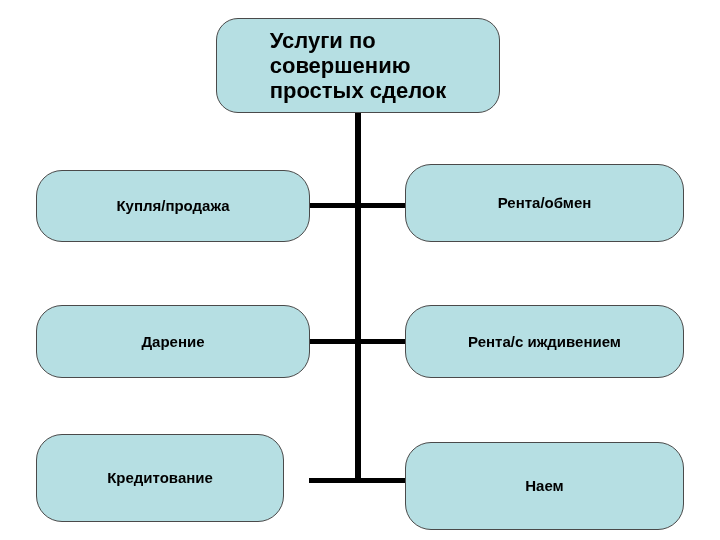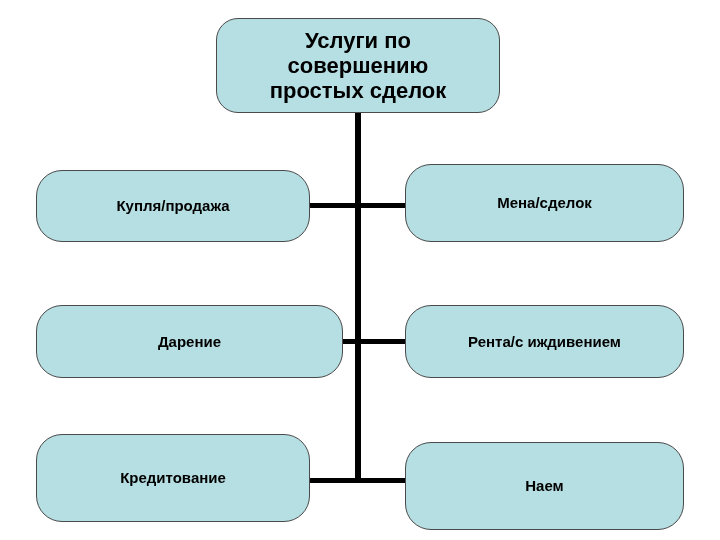--- a/index.html
+++ b/index.html
@@ -21,21 +21,20 @@
   }
   .node {
     position: absolute;
     box-sizing: border-box;
     background: #b6dfe3;
     border: 1px solid #4a4a4a;
     border-radius: 26px;
     display: flex;
     align-items: center;
     justify-content: center;
-    text-align: center;
     color: #000000;
     font-weight: bold;
     line-height: 1.15;
     padding: 4px 8px;
   }
   .node-root {
     border-radius: 22px;
     font-size: 22px;
     white-space: pre-line;
   }
@@ -55,23 +54,23 @@
   <div class="connector" style="left:357px; top:339px; width:50px; height:5px;"></div>
   <div class="connector" style="left:309px; top:478px; width:50px; height:5px;"></div>
   <div class="connector" style="left:357px; top:478px; width:50px; height:5px;"></div>
 
   <div class="node node-root" style="left:216px; top:18px; width:284px; height:95px;">Услуги по
 совершению
 простых сделок</div>
 
   <div class="node node-leaf" style="left:36px; top:170px; width:274px; height:72px;">Купля/продажа</div>
 
-  <div class="node node-leaf" style="left:405px; top:164px; width:279px; height:78px;">Мена/сделок</div>
+  <div class="node node-leaf" style="left:405px; top:164px; width:279px; height:78px;">Рента/обмен</div>
 
-  <div class="node node-leaf" style="left:36px; top:305px; width:307px; height:73px;">Дарение</div>
+  <div class="node node-leaf" style="left:36px; top:305px; width:274px; height:73px;">Дарение</div>
 
   <div class="node node-leaf" style="left:405px; top:305px; width:279px; height:73px;">Рента/с иждивением</div>
 
-  <div class="node node-leaf" style="left:36px; top:434px; width:274px; height:88px;">Кредитование</div>
+  <div class="node node-leaf" style="left:36px; top:434px; width:248px; height:88px;">Кредитование</div>
 
   <div class="node node-leaf" style="left:405px; top:434px; width:279px; height:88px;margin-top:8px;">Наем</div>
 
 </div>
 
 </body></html>

